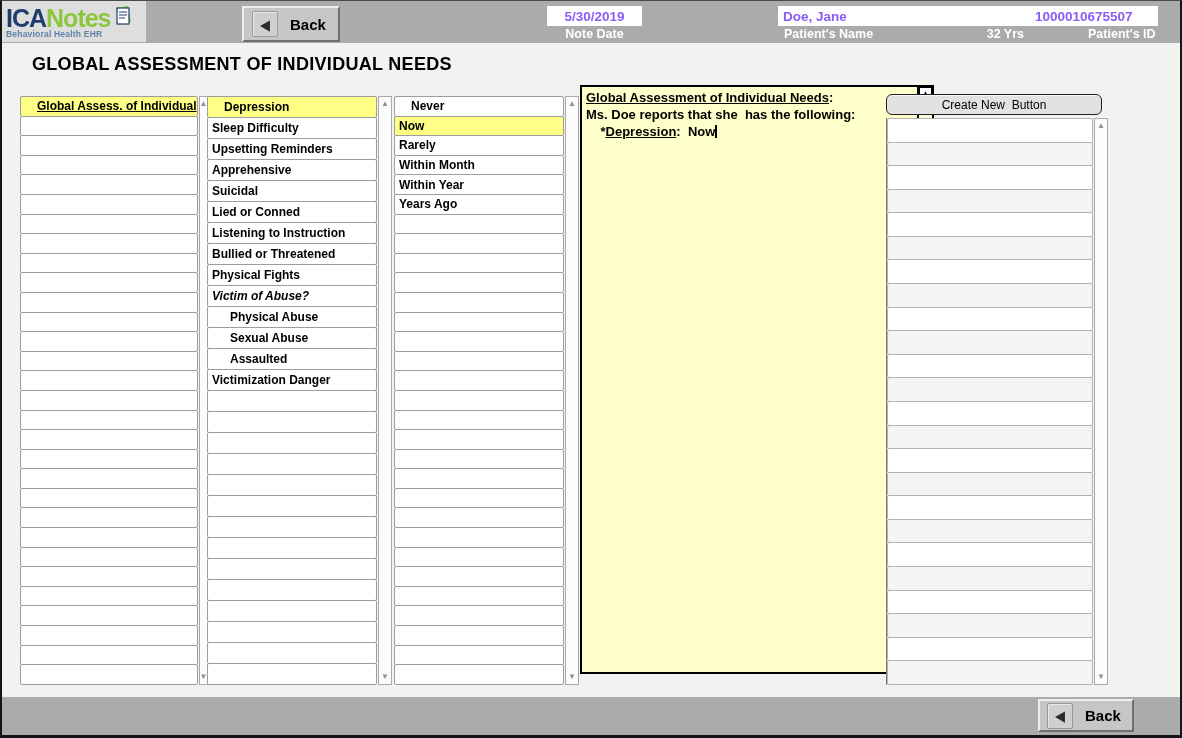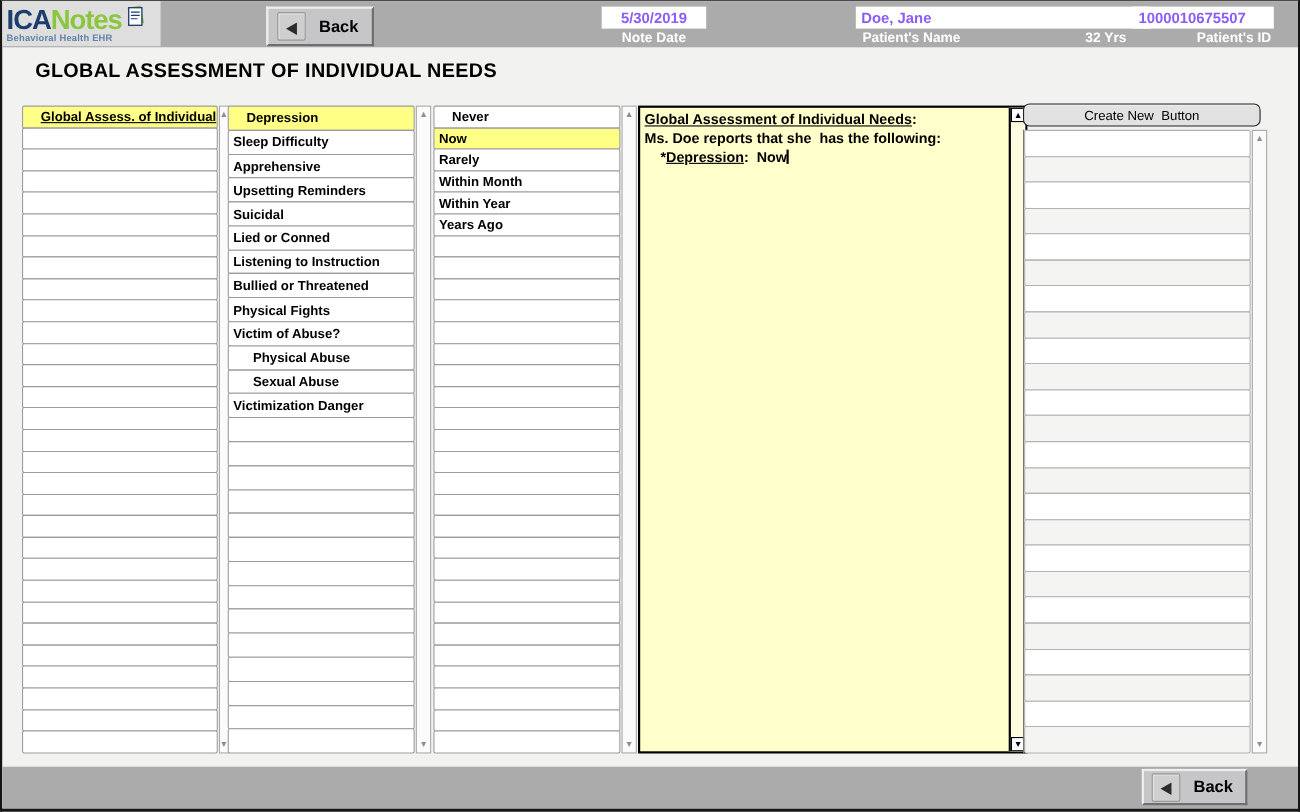--- a/index.html
+++ b/index.html
@@ -44,34 +44,34 @@
   .rows{ flex:1; display:flex; flex-direction:column; }
   .cell{ flex:1; background:#fff; border:1px solid #9d9d9d; border-radius:2px; margin-top:-1px;
          display:flex; align-items:center; padding-left:4px; font-size:12px; font-weight:bold;
          color:#000; overflow:hidden; white-space:nowrap; }
   .cell:first-child{ margin-top:0;padding-left:16px; }
   .cell.hl{ background:#ffff85; }
   .sbar{ width:14px; background:#fbfbfb; border:1px solid #a9a9a9; margin-left:1px;
          display:flex; flex-direction:column; justify-content:space-between; align-items:center; }
   .sbar .sarrow{ color:#8f8f8f; font-size:8px; line-height:10px; padding:2px 0; cursor:pointer; }
   
-  .editor-wrap{ position:absolute; left:578px; top:95px; width:354px; height:589px;
+  .editor-wrap{ position:absolute; left:578px; top:84px; width:354px; height:589px;
                 background:#ffffcb; border:2px solid #000; display:flex; }
   .editor-text{ flex:1; padding:2px 4px; font-size:13px; font-weight:bold; color:#000;
                 white-space:pre-wrap; line-height:17px; cursor:text; }
   .editor-sbar{ width:15px; border-left:2px solid #000; display:flex; flex-direction:column;
                 justify-content:space-between; background:#fdfbe0; }
   .editor-sarrow{ background:#fff; border:1px solid #000; width:100%; height:13px;
                   display:flex; align-items:center; justify-content:center;
                   color:#000; font-size:8px; cursor:pointer; }
   .u{ text-decoration:underline; }
   .caret{ display:inline-block; width:1.5px; height:13px; background:#000;
           vertical-align:-2px; }
   
-  .create-col{ position:absolute; left:928px; top:93px; width:216px; height:591px;border-radius:25px; }
+  .create-col{ position:absolute; left:884px; top:93px; width:216px; height:591px;border-radius:25px; }
   .create-btn{ width:100%; height:21px; background:#e2e2e2; border:1.5px solid #222;
                border-radius:6px; box-shadow:inset 0 1px 0 #f8f8f8;
                font-size:12px; font-weight:normal; color:#000; display:flex; align-items:center;
                justify-content:center; cursor:pointer; white-space:pre; }
   .create-rows-wrap{ position:absolute; left:0; top:24px; width:222px; bottom:0; display:flex; }
   .create-rows{ flex:1; display:flex; flex-direction:column; border-left:1px solid #777; }
   .cell5{ flex:1; border:1px solid #b2b2b2; border-radius:2px; margin-top:-1px; }
   .cell5:first-child{ margin-top:0; }
   .cell5.alt{ background:#f4f4f3; }
   .cell5.base{ background:#ffffff; }
@@ -165,48 +165,51 @@
 
   <div class="col" style="left:205px; width:185px;">
     <div class="rows" id="symptom-rows">
         <div class="cell hl">
           <span>Depression</span>
         </div>
         <div class="cell">
           <span>Sleep Difficulty</span>
         </div>
         <div class="cell">
+          <span>Upsetting Reminders</span>
+        </div>
+        <div class="cell">
           <span>Apprehensive</span>
         </div>
         <div class="cell">
-          <span>Upsetting Reminders</span>
-        </div>
-        <div class="cell">
           <span>Suicidal</span>
         </div>
         <div class="cell">
           <span>Lied or Conned</span>
         </div>
         <div class="cell">
           <span>Listening to Instruction</span>
         </div>
         <div class="cell">
           <span>Bullied or Threatened</span>
         </div>
         <div class="cell">
           <span>Physical Fights</span>
         </div>
         <div class="cell">
-          <span style=" text-align: right;">Victim of Abuse?</span>
+          <span style="font-style: italic; text-align: right;">Victim of Abuse?</span>
         </div>
         <div class="cell">
           <span style="padding-left: 18px;">Physical Abuse</span>
         </div>
         <div class="cell">
           <span style="padding-left: 18px;">Sexual Abuse</span>
+        </div>
+        <div class="cell">
+          <span style="padding-left: 18px;">Assaulted</span>
         </div>
         <div class="cell">
           <span>Victimization Danger</span>
         </div>
         <div class="cell"></div>
         <div class="cell"></div>
         <div class="cell"></div>
         <div class="cell"></div>
         <div class="cell"></div>
         <div class="cell"></div>

